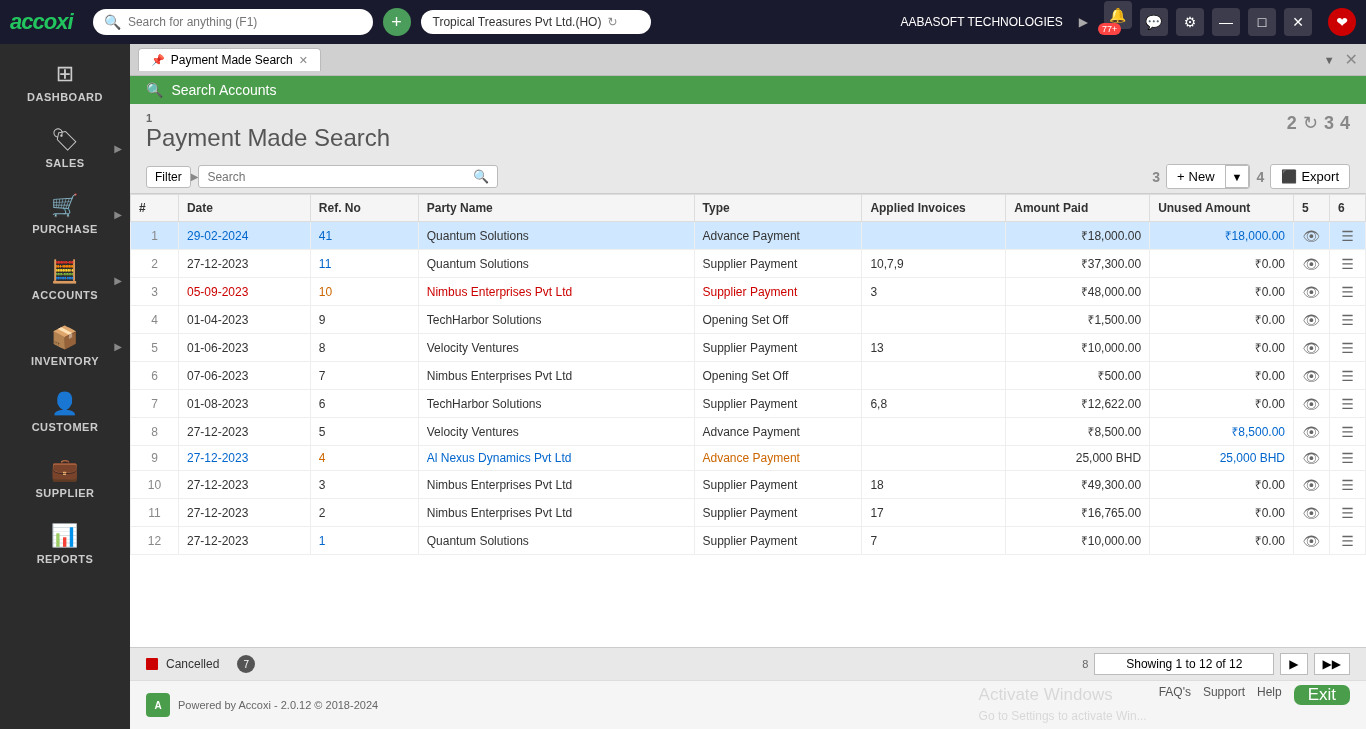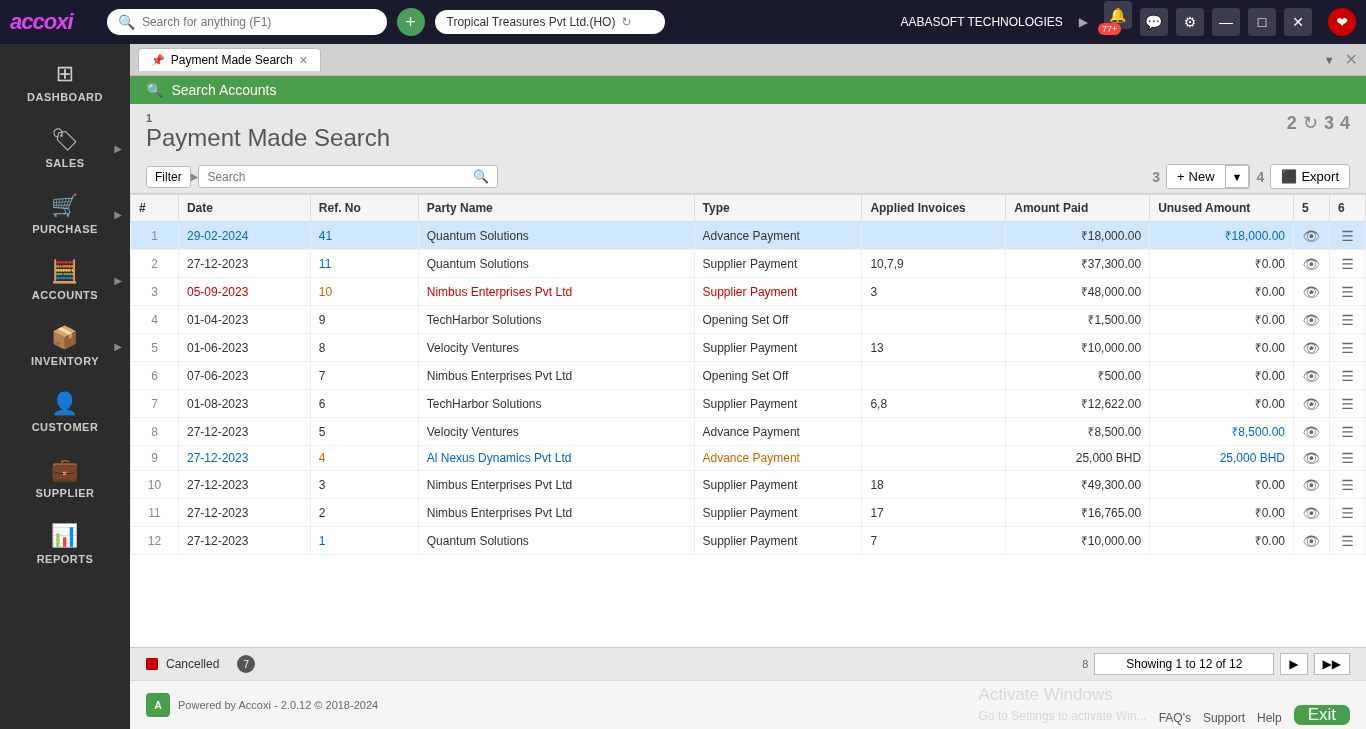--- a/index.html
+++ b/index.html
@@ -8,26 +8,26 @@
     
     .topbar {
       height: 44px;
       background: #1a1a2e;
       display: flex;
       align-items: center;
       padding: 0 10px;
       gap: 10px;
     }
     .logo {
-      color: #d946ef;
+      color: #22c55e;
       font-size: 22px;
       font-weight: bold;
       font-style: italic;
       letter-spacing: -1px;
-      margin-right: 24px;
+      margin-right: 10px;
     }
     .search-bar {
       background: white;
       border-radius: 20px;
       padding: 5px 12px;
       display: flex;
       align-items: center;
       width: 280px;
       gap: 6px;
     }
@@ -446,21 +446,21 @@
       display: flex;
       align-items: center;
       justify-content: center;
       color: white;
       font-size: 10px;
       font-weight: bold;
     }
     .powered-text { font-size: 11px; color: #666; }
     .accoxi-footer-right {
       display: flex;
-      align-items: flex-end;
+      align-items: flex-start;
       gap: 12px;
       font-size: 12px;
       color: #555;
       margin-left: 8px;
     }
     .exit-btn {
       background: #4a9d4a;
       color: white;
       border: none;
       padding: 0 14px;

